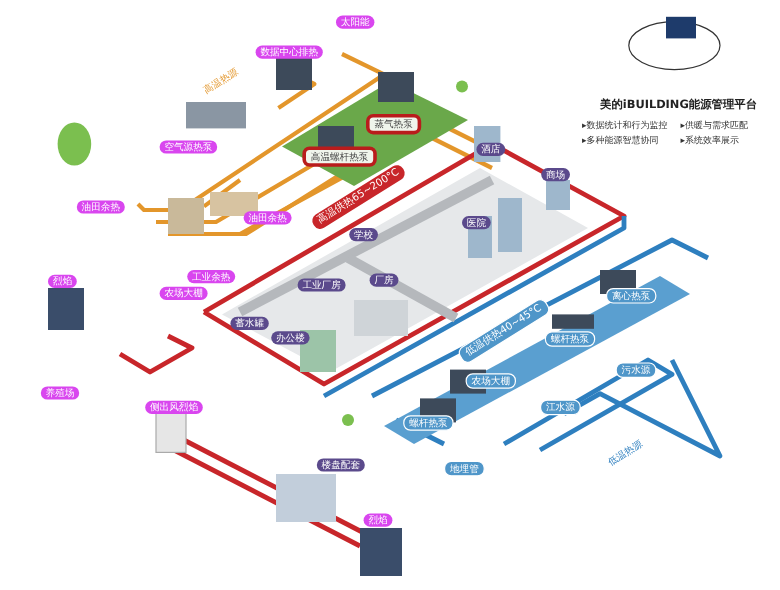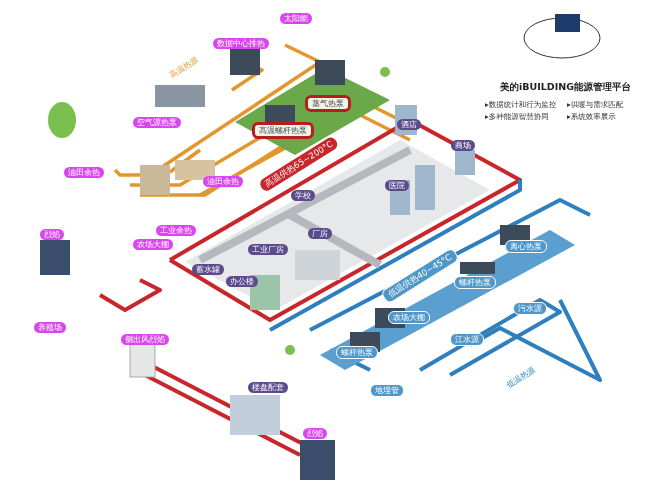--- a/index.html
+++ b/index.html
@@ -113,21 +113,21 @@
 
   <div class="lbl w" style="left:305px;top:95px">蒸气热泵</div>
   <div class="lbl w" style="left:252px;top:122px">高温螺杆热泵</div>
 
   <div class="lbl r" style="left:258px;top:182px;transform:rotate(-32deg);transform-origin:left top;padding:1px 5px;font-size:8.5px">高温供热65~200°C</div>
 
   <div class="lbl p" style="left:397px;top:119px">酒店</div>
   <div class="lbl p" style="left:451px;top:140px">商场</div>
   <div class="lbl p" style="left:385px;top:180px">医院</div>
   <div class="lbl p" style="left:291px;top:190px">学校</div>
-  <div class="lbl p" style="left:248px;top:244px">工业厂房</div>
+  <div class="lbl p" style="left:248px;top:232px">工业厂房</div>
   <div class="lbl p" style="left:308px;top:228px">厂房</div>
   <div class="lbl p" style="left:192px;top:264px">蓄水罐</div>
   <div class="lbl p" style="left:226px;top:276px">办公楼</div>
 
   <div class="lbl b" style="left:380px;top:292px;transform:rotate(-32deg);transform-origin:left top;padding:1px 5px;font-size:8.5px">低温供热40~45°C</div>
 
   <div class="lbl b" style="left:505px;top:240px">离心热泵</div>
   <div class="lbl b" style="left:454px;top:276px">螺杆热泵</div>
   <div class="lbl b" style="left:388px;top:311px">农场大棚</div>
   <div class="lbl b" style="left:336px;top:346px">螺杆热泵</div>
@@ -135,15 +135,15 @@
   <div class="lbl b" style="left:513px;top:302px">污水源</div>
   <div class="lbl b" style="left:450px;top:333px">江水源</div>
   <div class="lbl b" style="left:370px;top:384px">地埋管</div>
   <div class="flow" style="left:505px;top:372px;color:#2e7fbf;transform:rotate(-32deg)">低温热源</div>
 
   <div class="lbl g" style="left:40px;top:229px">烈焰</div>
   <div class="lbl g" style="left:133px;top:239px">农场大棚</div>
   <div class="lbl g" style="left:34px;top:322px">养殖场</div>
 
   <div class="lbl g" style="left:121px;top:334px">侧出风烈焰</div>
-  <div class="lbl p" style="left:248px;top:382px">楼盘配套</div>
+  <div class="lbl p" style="left:264px;top:382px">楼盘配套</div>
   <div class="lbl g" style="left:303px;top:428px">烈焰</div>
 </div>
 
 </body></html>

